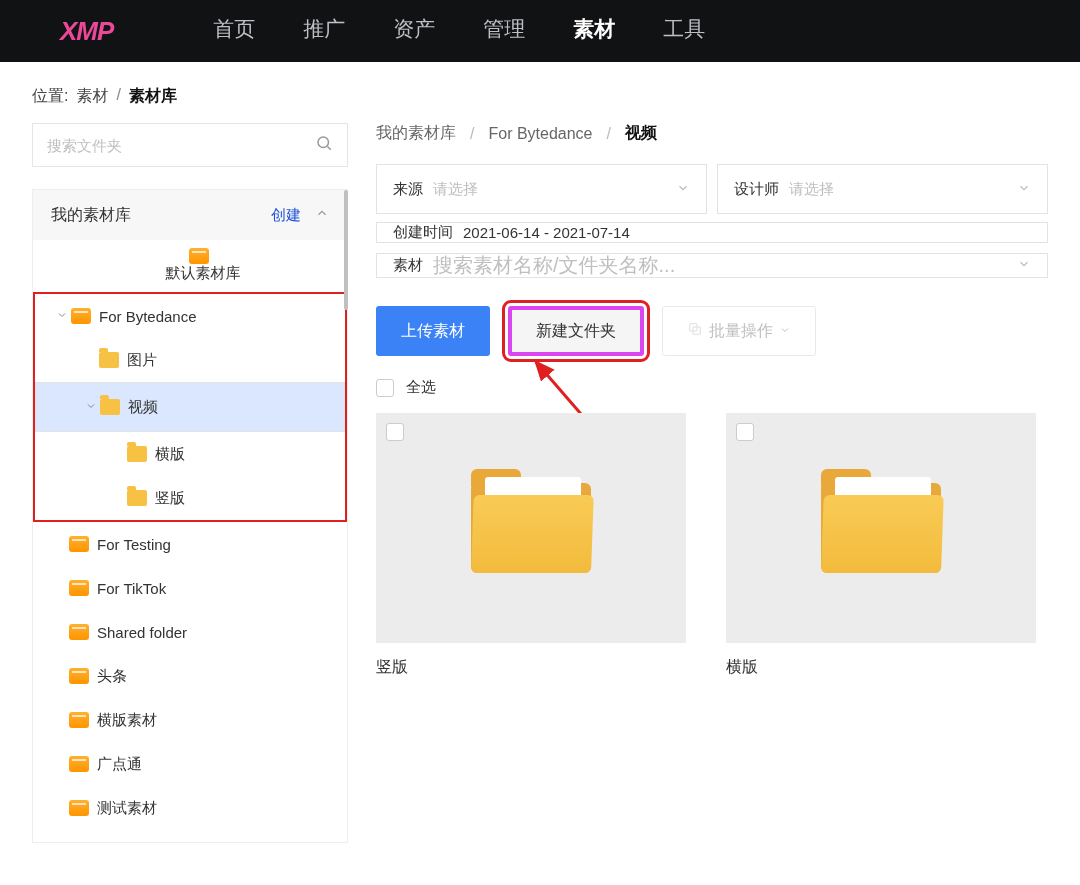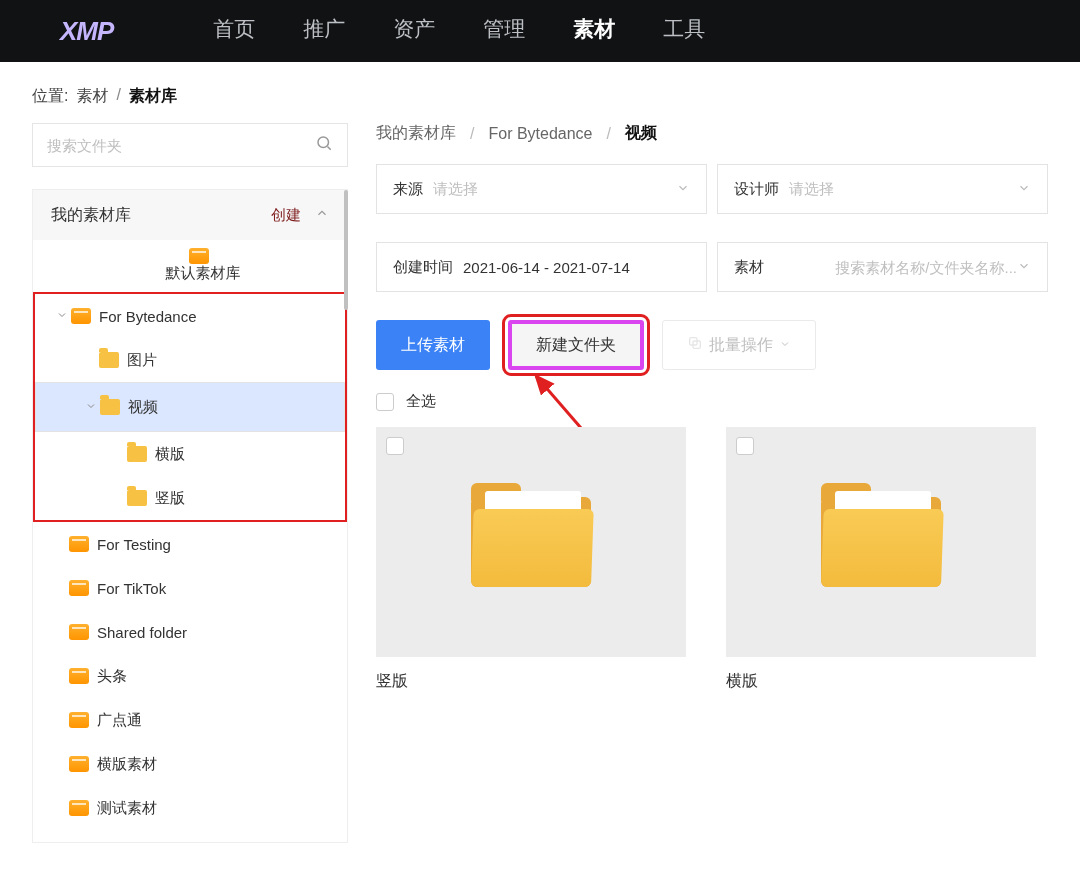--- a/index.html
+++ b/index.html
@@ -1,19 +1,19 @@
 <!DOCTYPE html>
 <html><head>
 <meta charset="utf-8">
 <style>
 * { box-sizing: border-box; margin: 0; padding: 0; }
 body { font-family: -apple-system, "PingFang SC", "Microsoft YaHei", sans-serif; background: #fff; color: #333; width: 1080px; }
 
 .topnav { background: #111214; height: 62px; display: flex; align-items: center; padding: 0 60px; }
-.logo { color: #c4b5fd; font-weight: 800; font-size: 26px; letter-spacing: -1px; font-style: italic; }
+.logo { color: #ec4899; font-weight: 800; font-size: 26px; letter-spacing: -1px; font-style: italic; }
 .nav-items { display: flex; margin-left: 100px; gap: 48px; }
 .nav-item { color: #bcbfc4; font-size: 21px; cursor: pointer; position: relative; padding-bottom: 4px; }
 .nav-item.active { color: #fff; font-weight: 600; }
 .nav-item.active::after { content:""; position:absolute; left:0; right:0; bottom:-18px; height:3px; background:#fff; }
 
 .crumb { padding: 24px 32px 16px; font-size: 16px; color: #444; display:flex; gap:8px; }
 .crumb .sep { color:#888; }
 .crumb .strong { font-weight: 700; color:#111; }
 
 .wrap { display: flex; padding: 0 32px; gap: 0; }
@@ -22,21 +22,21 @@
 
 .search { border:1px solid #e5e5e5; height:44px; display:flex; align-items:center; padding:0 14px; margin-bottom:22px; }
 .search input { border:none; outline:none; flex:1; font-size:15px; color:#333; }
 .search input::placeholder { color:#bfbfbf; }
 .search .sicon { color:#999; }
 
 .side-box { border:1px solid #eee; position:relative; }
 .side-scroll { position:absolute; right:-1px; top:0; width:4px; height:120px; background:#c0c0c0; border-radius:2px; }
 .tree-head { background:#f7f7f7; height:50px; display:flex; align-items:center; padding:0 18px; font-size:16px; }
 .tree-head .title { flex:1; color:#333; font-weight:500; }
-.tree-head .create { color:#7f1d1d; font-size:15px; margin-right:14px; cursor:pointer; }
+.tree-head .create { color:#1d4ed8; font-size:15px; margin-right:14px; cursor:pointer; }
 .tree-head .chev { color:#999; }
 .tree { padding: 8px 0 12px; }
 .tree-row { display:flex; align-items:center; height:44px; font-size:15px; color:#333; cursor:pointer; }
 .tree-row.sel { background:#dbe7ff; }
 .tree-row .caret { width:18px; text-align:center; color:#888; font-size:12px; }
 .tree-row .blank { width:18px; }
 .tree-row .label { margin-left:8px; }
 .redbox { border:2px solid #e02020; }
 
 .folder-lib { width:20px; height:16px; background:linear-gradient(#ffb02e,#ff9500); border-radius:3px; position:relative; display:inline-block; }
@@ -46,23 +46,23 @@
 
 .path { display:flex; align-items:center; gap:14px; font-size:16px; color:#666; margin-bottom:20px; }
 .path .sep { color:#bbb; }
 .path .cur { color:#111; font-weight:600; }
 
 .filters { display:flex; gap:10px; }
 .sel { border:1px solid #e3e3e3; height:50px; display:flex; align-items:center; padding:0 16px; flex:1; font-size:15px; color:#333; }
 .sel .label { margin-right:10px; }
 .sel .ph { color:#bfbfbf; flex:1; }
 .sel .chev { color:#bbb; }
-.sel input { border:none; outline:none; flex:1; font-size:15px;text-align:right; }
+.sel input { border:none; outline:none; flex:1; font-size:20px; }
 .sel input::placeholder { color:#bfbfbf; }
-.filters + .filters { margin-top:28px; }
+.filters + .filters { margin-top:8px;flex-direction:column; }
 
 .actions { display:flex; gap:18px; margin-top:28px; align-items:center; }
 .btn { height:50px; padding:0 24px; font-size:16px; border-radius:3px; cursor:pointer; display:flex; align-items:center; justify-content:center; border:1px solid transparent; }
 .btn.primary { background:#3b82f6; color:#fff; }
 .btn.secondary { background:#f5f5f5; color:#333; border:4px solid #d946ef; }
 .btn.secondary.red { outline:3px solid #e02020; outline-offset:3px; }
 .btn.disabled { color:#c0c0c0; border:1px solid #eaeaea; background:#fff; cursor:default; }
 .btn.disabled .copy-icon { opacity:.4; margin-right:6px; }
 
 .allrow { display:flex; align-items:center; gap:12px; margin-top:22px; font-size:15px; }
@@ -180,26 +180,26 @@
             <span class="label">Shared folder</span>
           </div>
           <div class="tree-row" style="padding-left: 18px;">
             <span class="blank"></span>
             <span class="folder-lib"></span>
             <span class="label">头条</span>
           </div>
           <div class="tree-row" style="padding-left: 18px;">
             <span class="blank"></span>
             <span class="folder-lib"></span>
+            <span class="label">横版素材</span>
+          </div>
+          <div class="tree-row" style="padding-left: 18px;">
+            <span class="blank"></span>
+            <span class="folder-lib"></span>
             <span class="label">广点通</span>
-          </div>
-          <div class="tree-row" style="padding-left: 18px;">
-            <span class="blank"></span>
-            <span class="folder-lib"></span>
-            <span class="label">横版素材</span>
           </div>
           <div class="tree-row" style="padding-left: 18px;">
             <span class="blank"></span>
             <span class="folder-lib"></span>
             <span class="label">测试素材</span>
           </div>
         </div>
     </div>
   </div>
 

